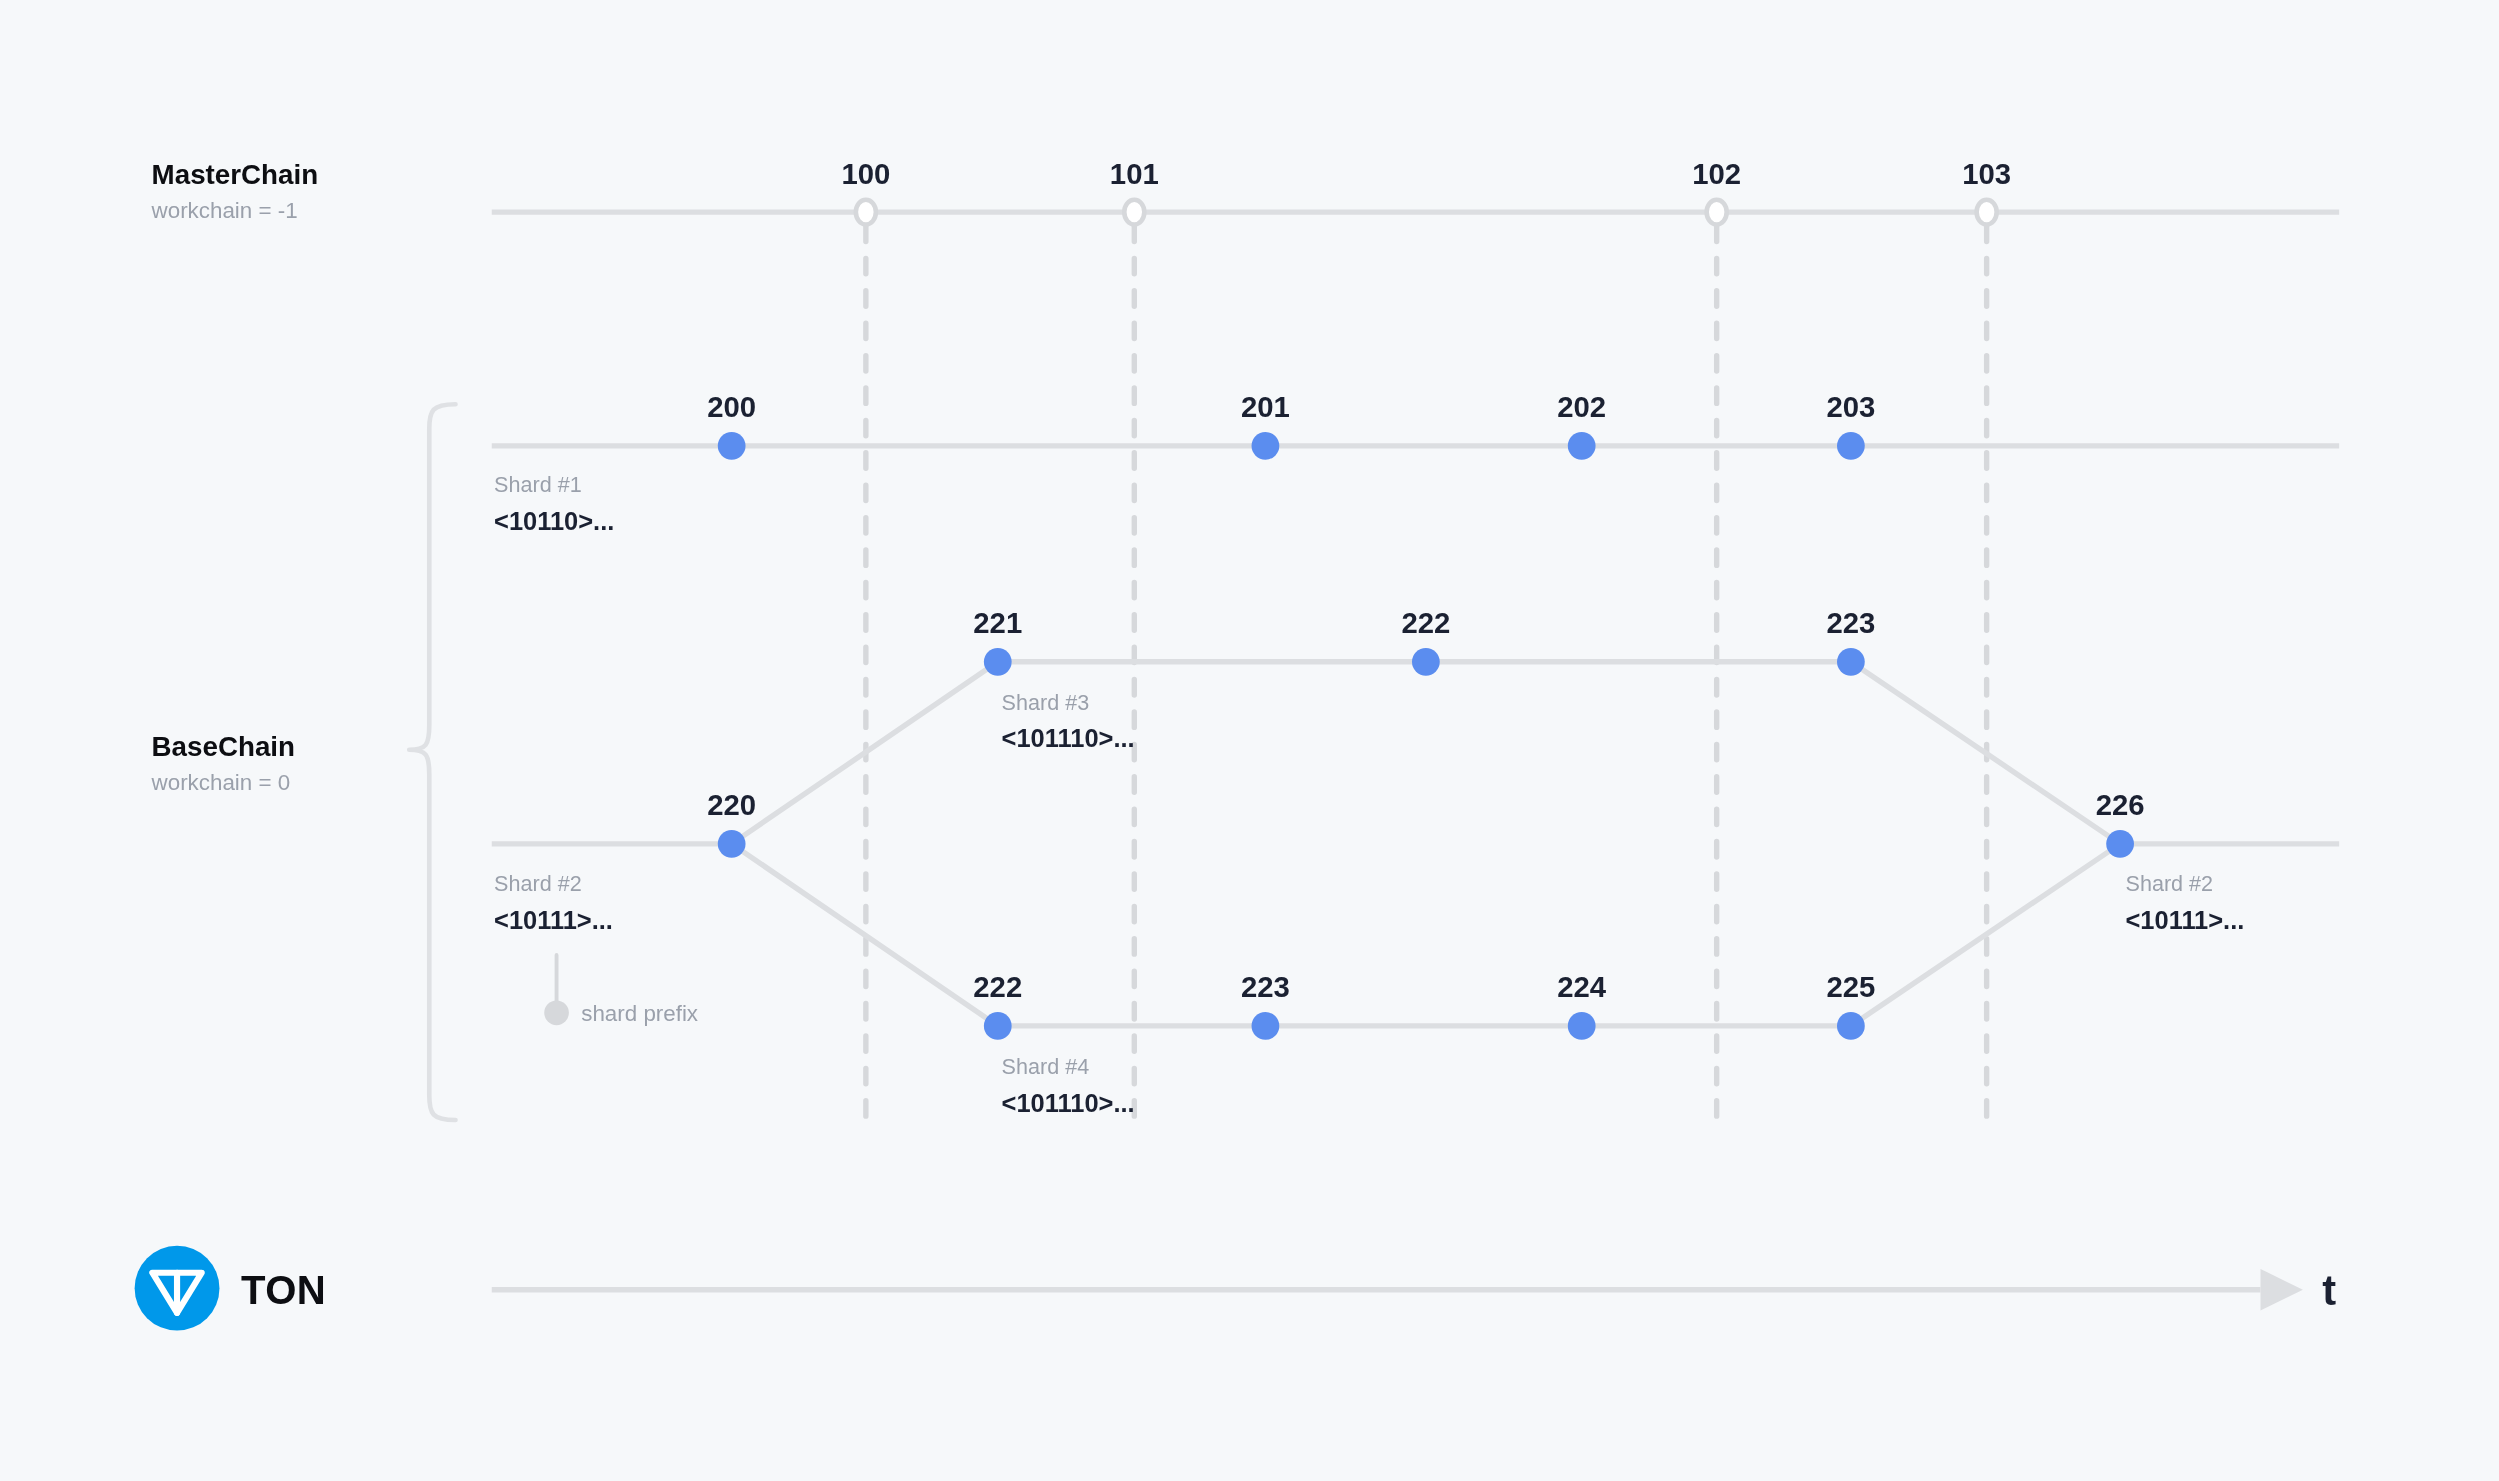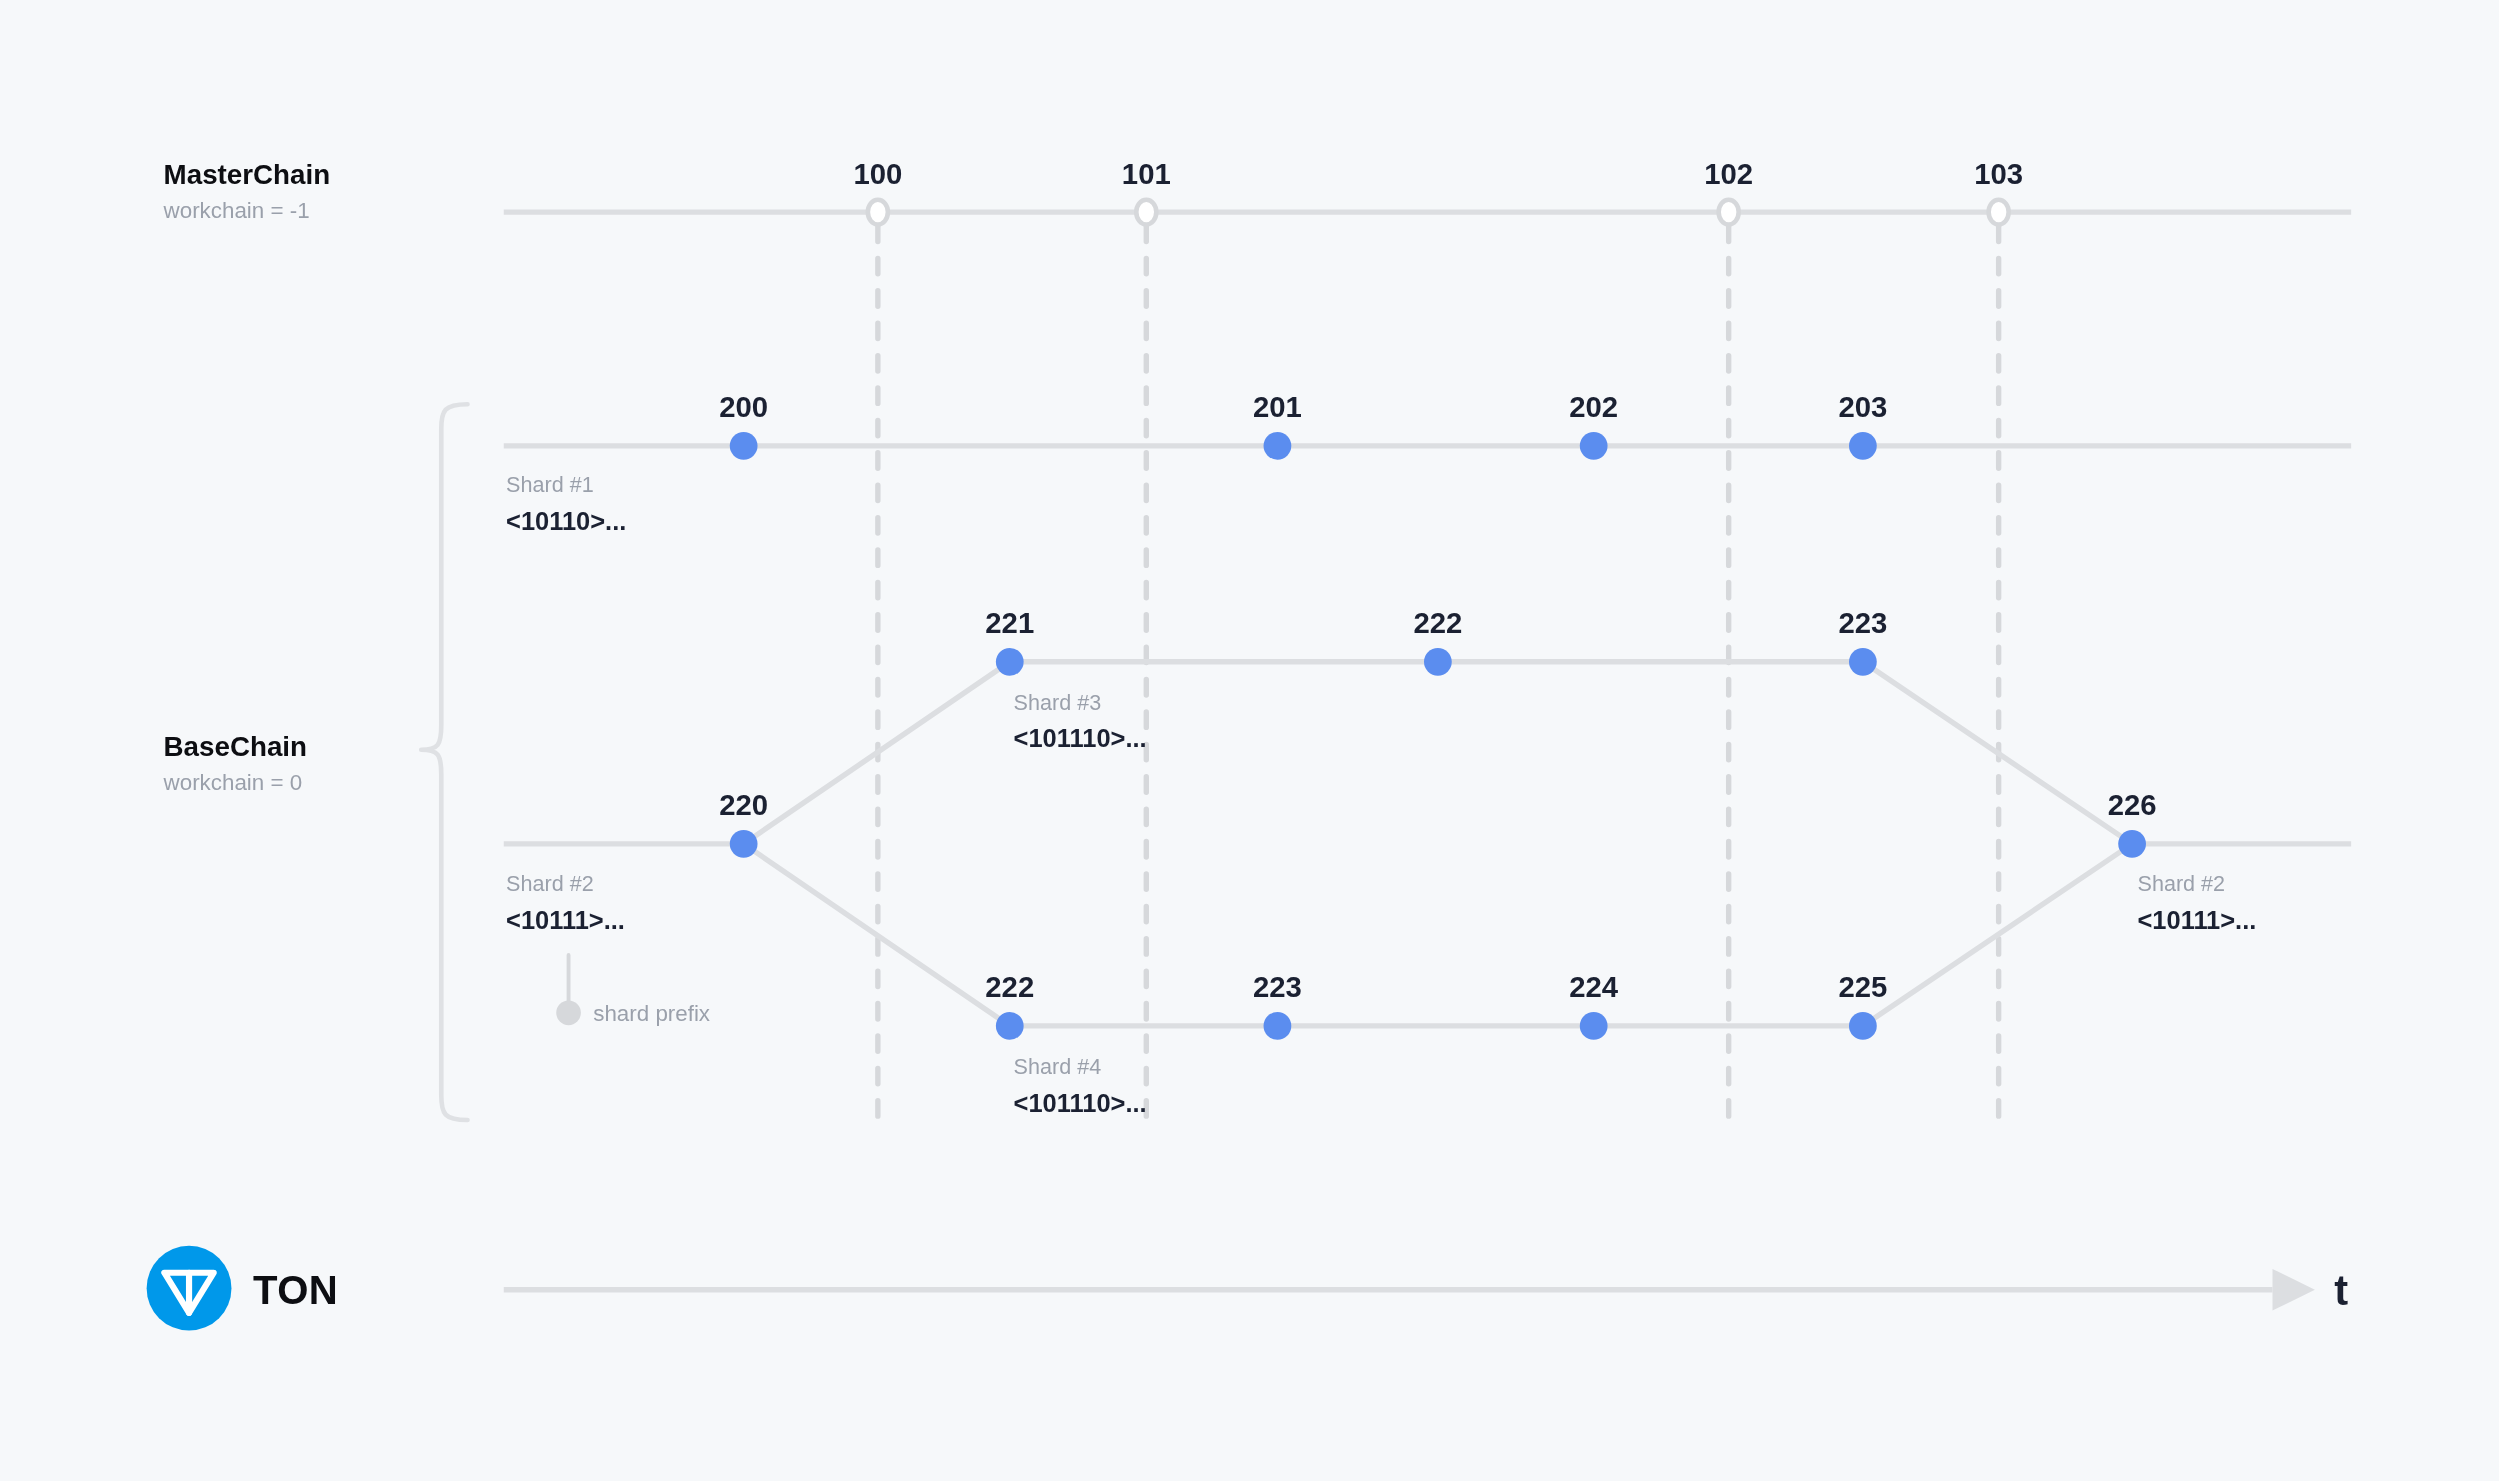--- a/index.html
+++ b/index.html
@@ -10,21 +10,21 @@
   body {
     width: 2500px;
     height: 1481px;
     font-family: "Liberation Sans", sans-serif;
     -webkit-font-smoothing: antialiased;
     overflow: hidden;
     position: relative;
   }
   #stage {
     position: absolute;
-    left: 12px; top: 0;
+    left: 0; top: 0;
     width: 2230px;
     height: 1481px;
     background: #f6f8fa;
   }
   svg#diagram {
     position: absolute;
     left: 0; top: 0;
     width: 2500px;
     height: 1481px;
     display: block;

